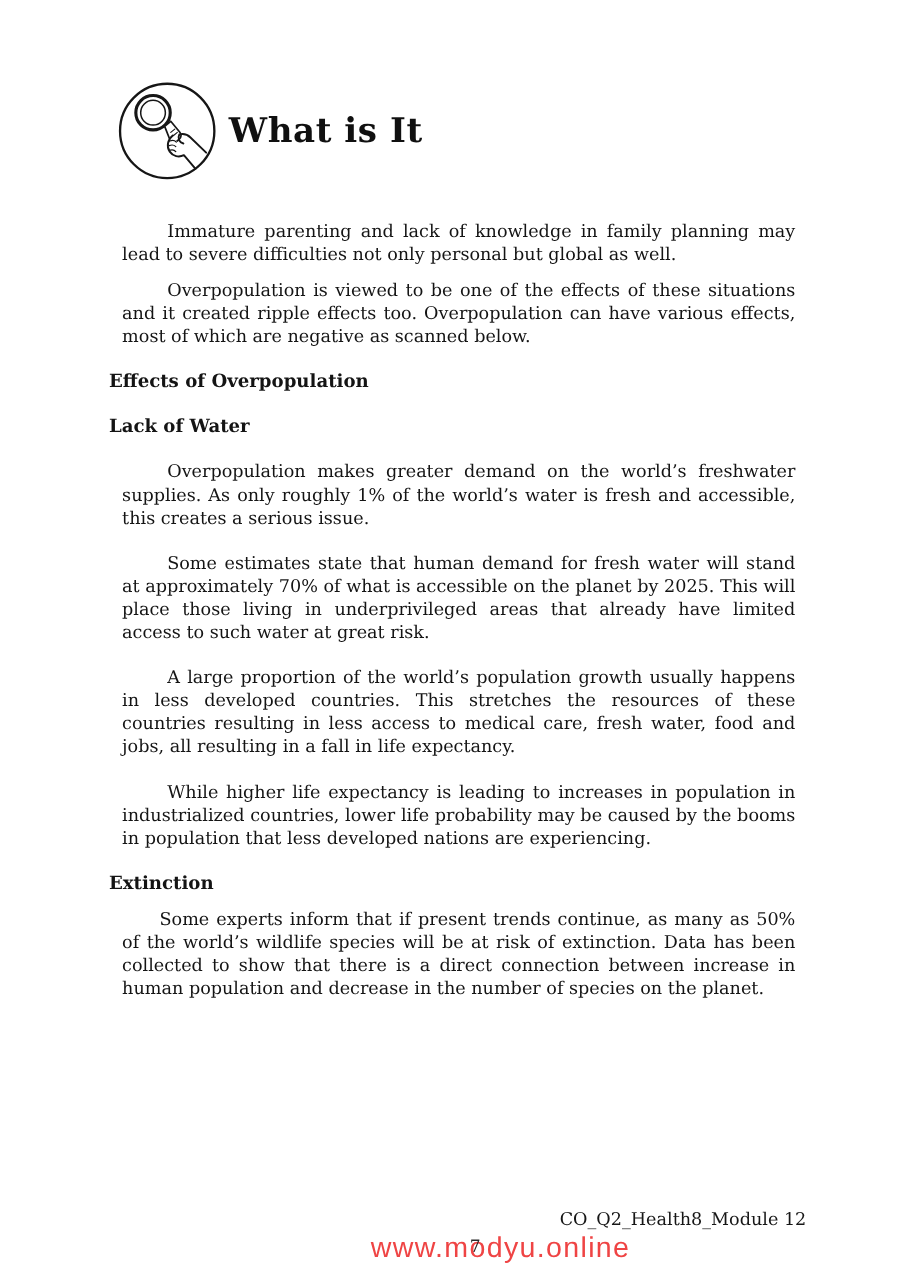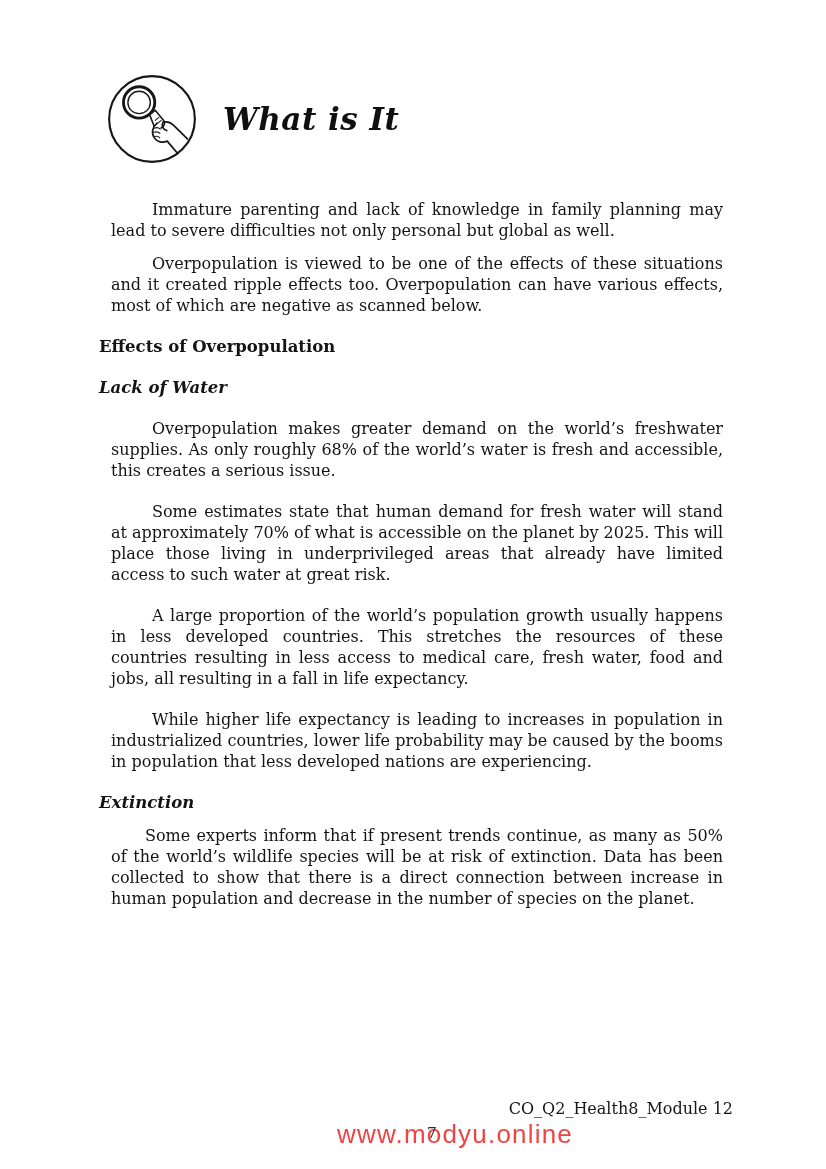--- a/index.html
+++ b/index.html
@@ -25,24 +25,23 @@
     align-items: center;
     gap: 10px;
   }
   .icon-wrap {
     width: 92px;
     height: 94px;
     display: inline-block;
   }
   .icon-wrap svg { display: block; }
   .title {
-    margin: 15px;
+    margin: 0;
     font-size: 31px;
     font-weight: bold;
-    font-style: italic;
     letter-spacing: 0.5px;
     color: #101010;
     font-family: "DejaVu Serif", serif;
   }
   .body-col {
     position: absolute;
     top: 187px;
     left: 99px;
     width: 636px;
   }
@@ -59,21 +58,20 @@
     font-size: 16.5px;
     line-height: 21px;
     font-weight: bold;
   }
   .h-left {
     margin: 0;
     font-size: 16.5px;
     line-height: 21px;
     font-weight: bold;
     text-align: left;
-    font-style: italic;
   }
   .gap { margin-top: 20px; }
   .module-code {
     position: absolute;
     top: 1100px;
     right: 93px;
     font-size: 16px;
     line-height: 18px;
     color: #161616;
     text-align: right;
@@ -118,21 +116,21 @@
       </svg>
     </span>
     <h1 class="title">What is It</h1>
   </div>
 
   <div class="body-col">
     <p class="para">Immature parenting and lack of knowledge in family planning may lead to severe difficulties not only personal but global as well.</p>
     <p class="para">Overpopulation is viewed to be one of the effects of these situations and it created ripple effects too. Overpopulation can have various effects, most of which are negative as scanned below.</p>
     <h2 class="h-center gap">Effects of Overpopulation</h2>
     <h3 class="h-left gap">Lack of Water</h3>
-    <p class="para gap">Overpopulation makes greater demand on the world’s freshwater supplies. As only roughly 68% of the world’s water is fresh and accessible, this creates a serious issue.</p>
+    <p class="para gap">Overpopulation makes greater demand on the world’s freshwater supplies. As only roughly 1% of the world’s water is fresh and accessible, this creates a serious issue.</p>
     <p class="para gap">Some estimates state that human demand for fresh water will stand at approximately 70% of what is accessible on the planet by 2025. This will place those living in underprivileged areas that already have limited access to such water at great risk.</p>
     <p class="para gap">A large proportion of the world’s population growth usually happens in less developed countries. This stretches the resources of these countries resulting in less access to medical care, fresh water, food and jobs, all resulting in a fall in life expectancy.</p>
     <p class="para gap">While higher life expectancy is leading to increases in population in industrialized countries, lower life probability may be caused by the booms in population that less developed nations are experiencing.</p>
     <h3 class="h-left gap">Extinction</h3>
     <p class="para indent-sm">Some experts inform that if present trends continue, as many as 50% of the world’s wildlife species will be at risk of extinction. Data has been collected to show that there is a direct connection between increase in human population and decrease in the number of species on the planet.</p>
   </div>
 
   <div class="module-code">CO_Q2_Health8_Module 12</div>
   <div class="watermark">www.modyu.online</div>
   <div class="page-number">7</div>

